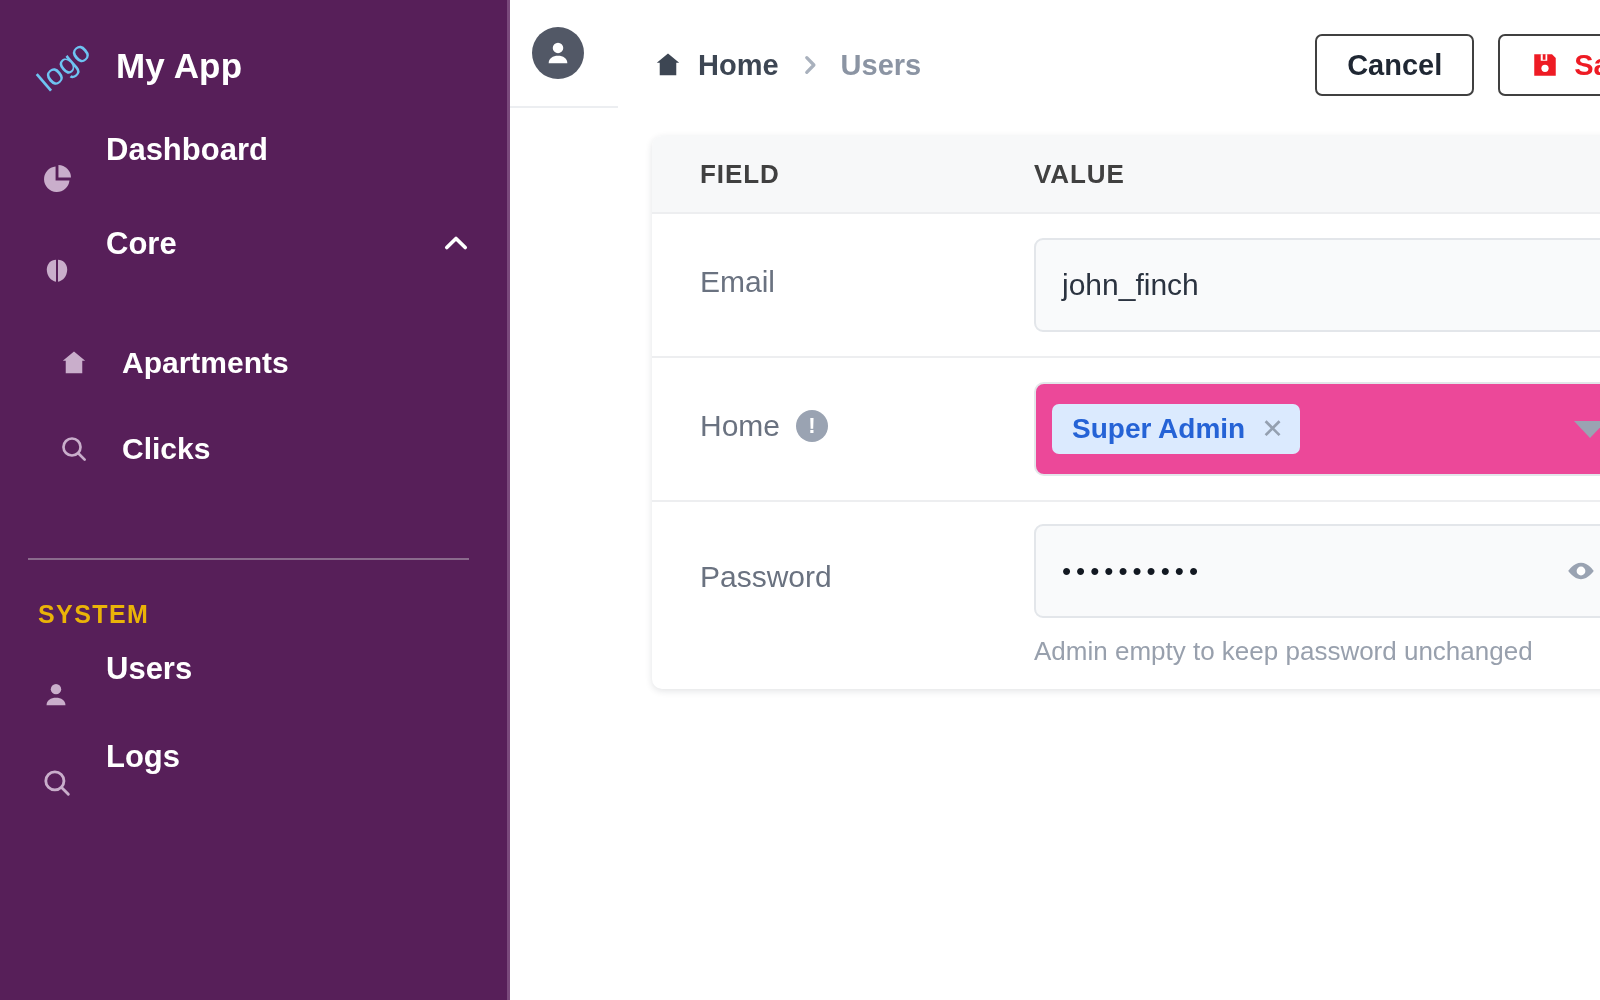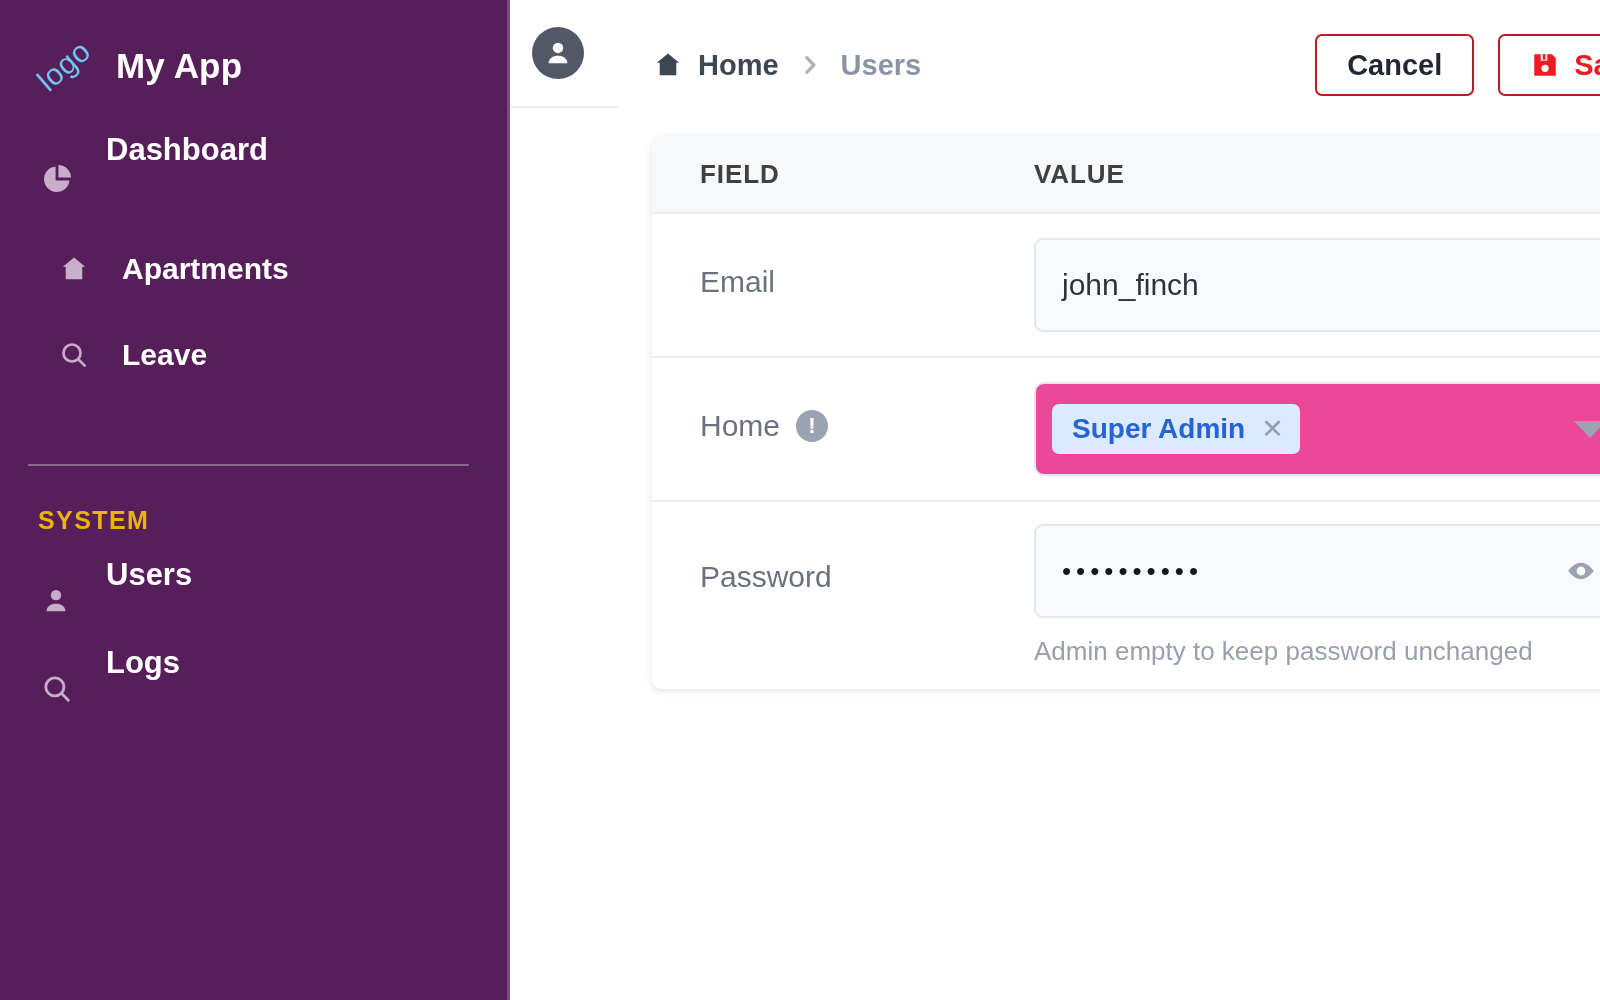--- a/index.html
+++ b/index.html
@@ -131,21 +131,21 @@
   .crumb-sep {
     margin: 0 18px;
     display: flex; align-items: center;
   }
 
   .actions { margin-left: auto; display: flex; gap: 24px; }
   .btn {
     height: 62px;
     min-width: 140px;
     padding: 0 30px;
-    border: 2px solid #b91c1c;
+    border: 2px solid #404040;
     border-radius: 7px;
     background: #ffffff;
     display: flex; align-items: center; justify-content: flex-start;
     gap: 14px;
     font-size: 29px;
     font-weight: 700;
     color: #1f2733;
     cursor: pointer;
   }
   .btn.save { color: #ee1b24; }
@@ -294,38 +294,52 @@
     <div class="nav-item">
       <span class="ico">
         <svg width="34" height="34" viewBox="0 0 24 24">
           <path d="M11 3.2A9 9 0 1 0 20.8 13H11z" fill="#c9aecb"></path>
           <path d="M13 2.1V11h8.9A9.02 9.02 0 0 0 13 2.1z" fill="#c9aecb"></path>
         </svg>
       </span>
       <span class="nav-label">Dashboard</span>
     </div>
 
+    <div class="nav-item">
+      <span class="ico">
+        <svg width="34" height="34" viewBox="0 0 24 24">
+          <path d="M11.3 2.6c-3.6 0-6.5 2.9-6.5 7 0 4.6 2.9 8 6.5 8.6z" fill="#c9aecb"></path>
+          <path d="M12.7 2.6c3.6 0 6.5 2.9 6.5 7 0 4.6-2.9 8-6.5 8.6z" fill="#c9aecb"></path>
+        </svg>
+      </span>
+      <span class="nav-label">Core</span>
+      <span class="chev">
+        <svg width="34" height="34" viewBox="0 0 24 24">
+          <path d="M5.5 15.2 12 8.8l6.5 6.4" stroke="#ffffff" stroke-width="2.6" fill="none" stroke-linecap="round" stroke-linejoin="round"></path>
+        </svg>
+      </span>
+    </div>
 
     <div class="nav-sub">
       <span class="ico">
         <svg width="32" height="32" viewBox="0 0 24 24">
           <path d="M12 3.3 3.6 10.4h2.2v9.2h12.4v-9.2h2.2z" fill="#c9aecb"></path>
         </svg>
       </span>
       <span class="nav-label">Apartments</span>
     </div>
 
     <div class="nav-sub">
       <span class="ico">
         <svg width="32" height="32" viewBox="0 0 24 24">
           <circle cx="10.5" cy="10.5" r="6.4" stroke="#c9aecb" stroke-width="2" fill="none"></circle>
           <path d="M15.4 15.4 20 20" stroke="#c9aecb" stroke-width="2" stroke-linecap="round"></path>
         </svg>
       </span>
-      <span class="nav-label">Leave</span>
+      <span class="nav-label">Clicks</span>
     </div>
 
     <div class="nav-divider"></div>
 
     <div class="section-title">SYSTEM</div>
 
     <div class="nav-item" style="height:88px;margin-top:22px;">
       <span class="ico">
         <svg width="32" height="32" viewBox="0 0 24 24">
           <circle cx="12" cy="7.6" r="3.9" fill="#c9aecb"></circle>

